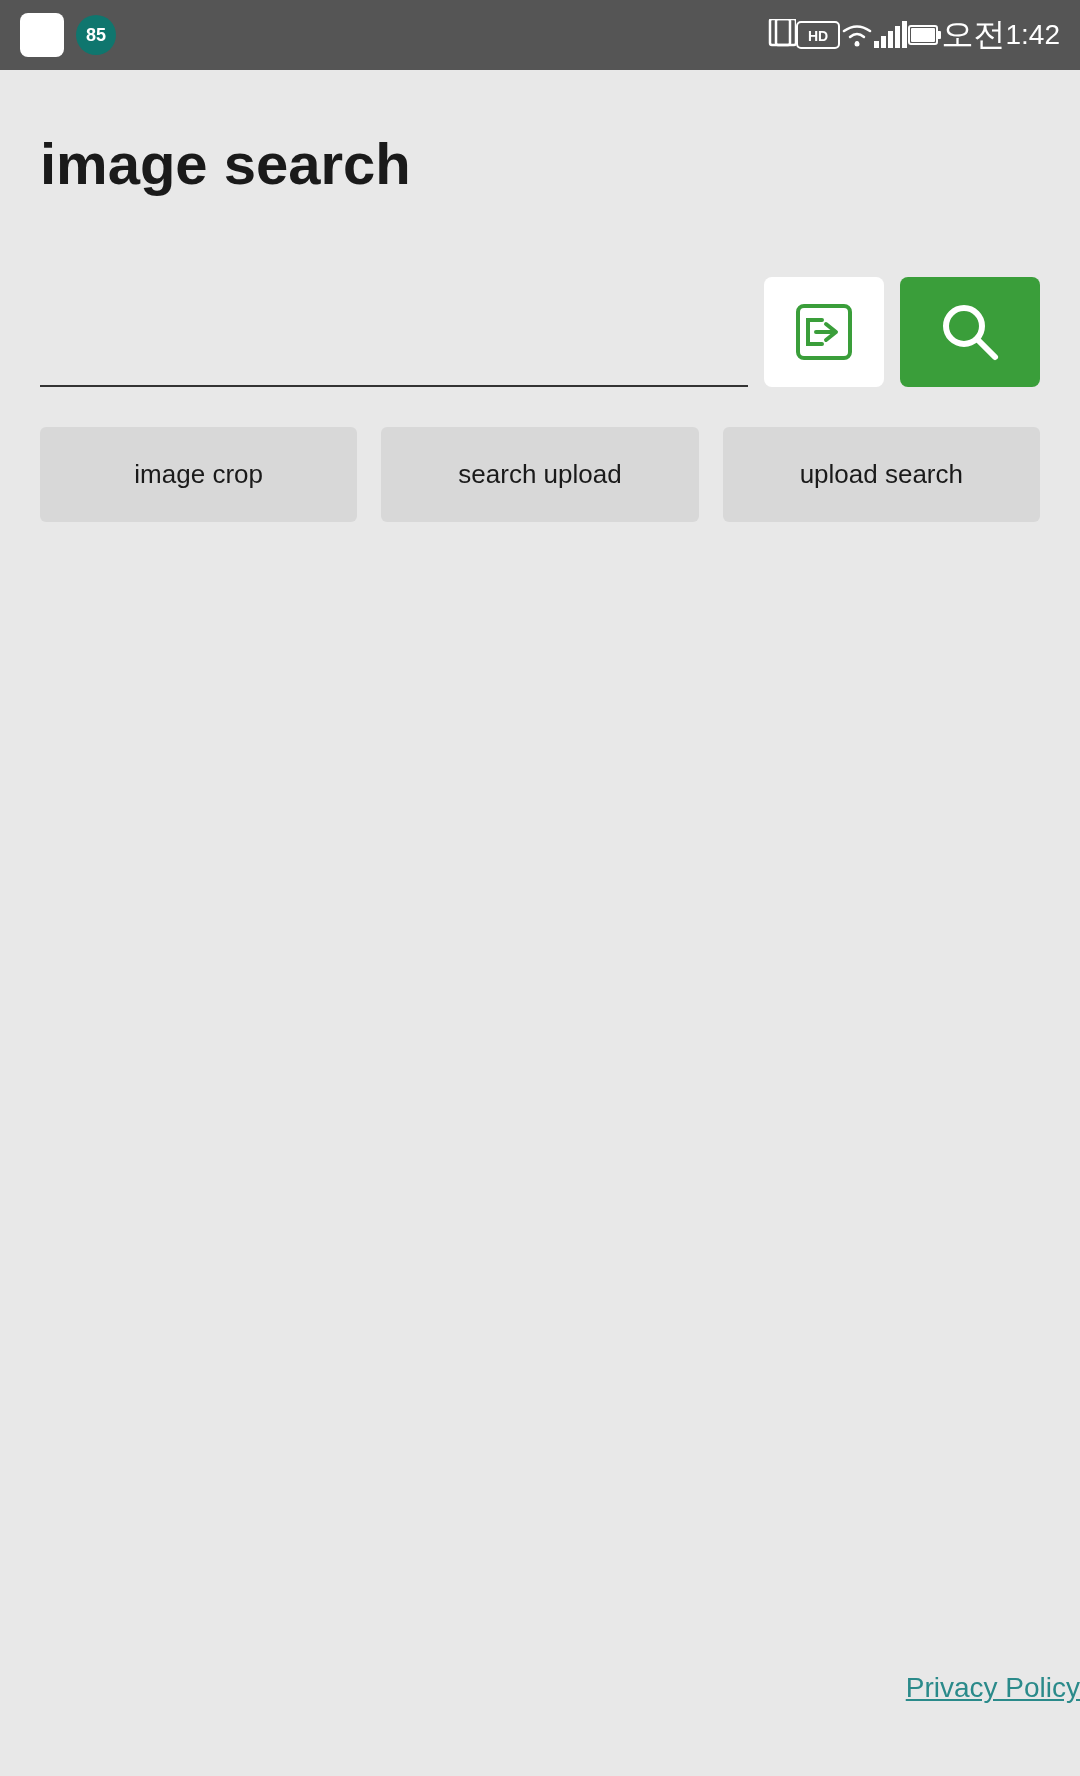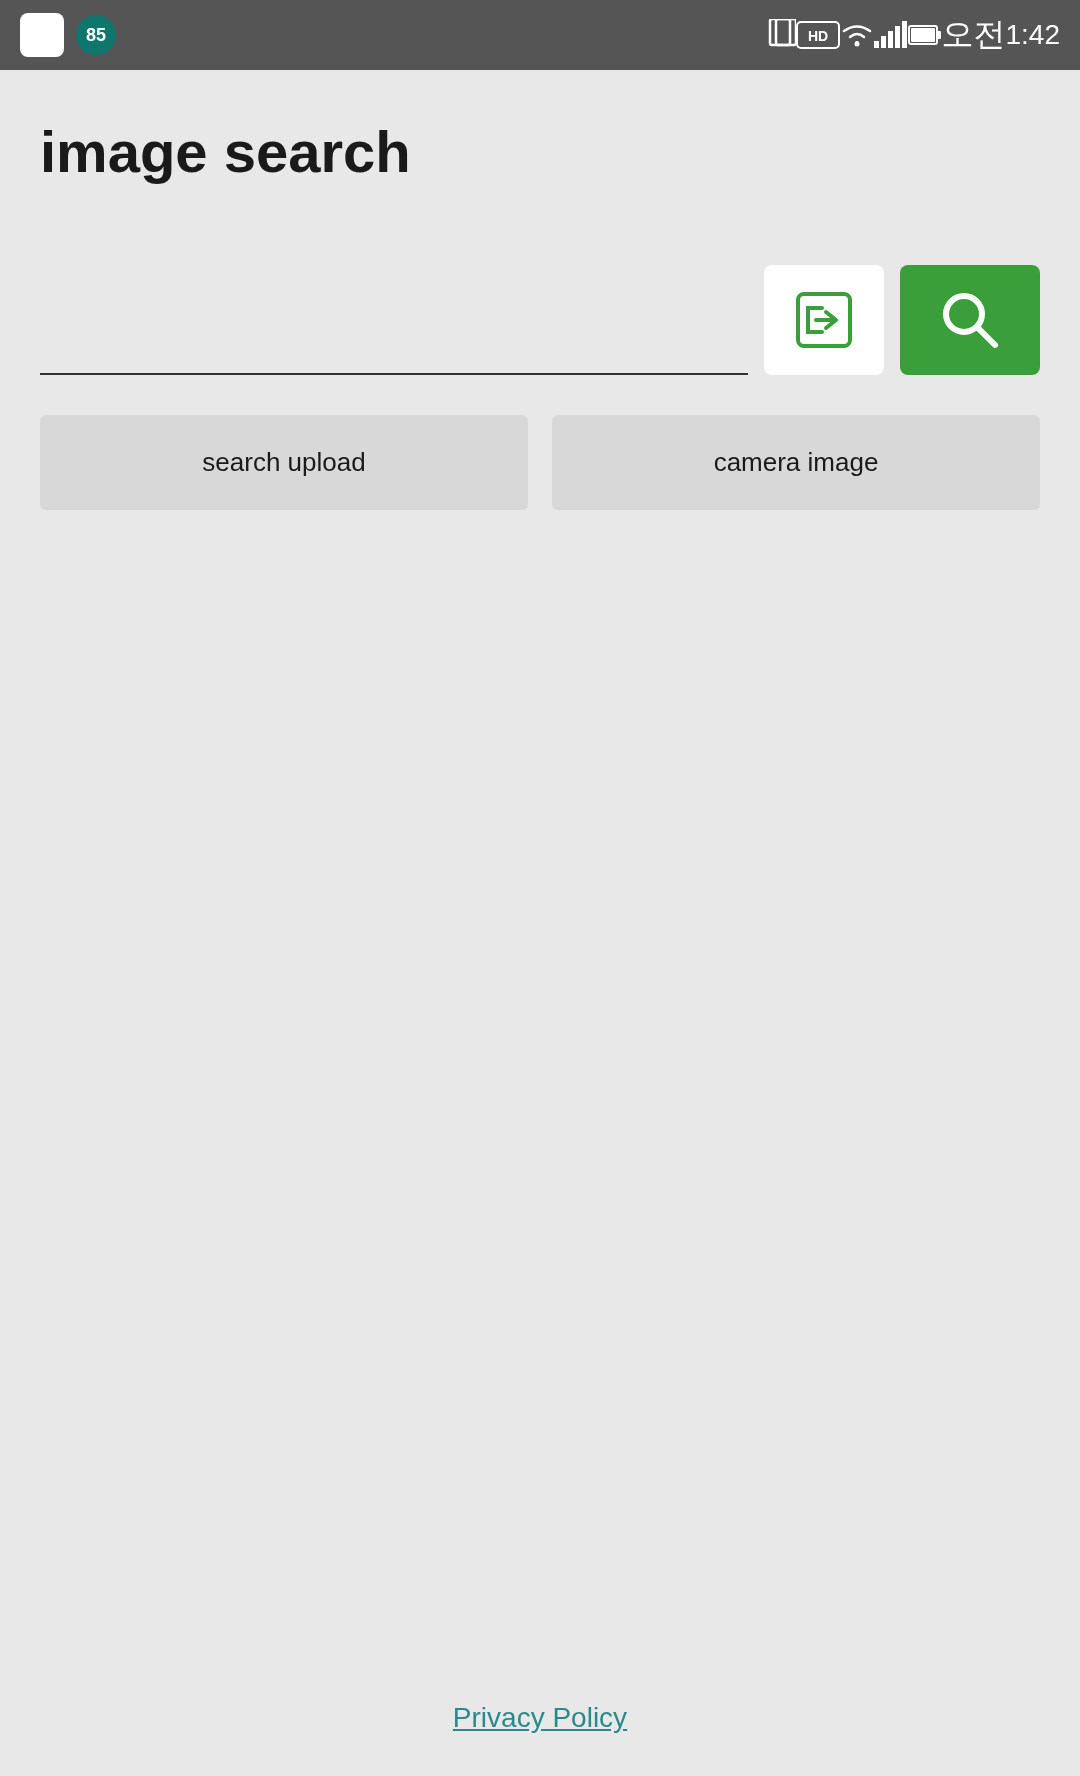--- a/index.html
+++ b/index.html
@@ -69,20 +69,21 @@
     }
 
     .status-label {
       font-size: 32px;
       color: white;
     }
 
     
     .main-content {
       padding: 48px 40px 40px 40px;
+      margin-top: 12px;
     }
 
     .page-title {
       font-size: 58px;
       font-weight: bold;
       color: #1a1a1a;
       margin-bottom: 80px;
     }
 
     
@@ -143,24 +144,24 @@
       border-radius: 6px;
       font-size: 26px;
       color: #1a1a1a;
       cursor: pointer;
       text-align: center;
     }
 
     
     .privacy-footer {
       position: absolute;
-      bottom: 42px;
+      bottom: 72px;
       left: 0;
       right: 0;
-      text-align: center;
+      text-align: right;
     }
 
     .privacy-link {
       font-size: 28px;
       color: #2a8a8a;
       text-decoration: underline;
       cursor: pointer;
     }
 
     
@@ -245,21 +246,22 @@
 
     <button class="search-button">
       <svg class="search-svg" viewBox="0 0 70 70">
         <circle cx="29" cy="29" r="18" fill="none" stroke="white" stroke-width="6"></circle>
         <line x1="42" y1="42" x2="60" y2="60" stroke="white" stroke-width="6" stroke-linecap="round"></line>
       </svg>
     </button>
   </div>
 
   <div class="action-buttons">
+    <button class="action-btn">image crop</button>
     <button class="action-btn">search upload</button>
-    <button class="action-btn">camera image</button>
+    <button class="action-btn">upload search</button>
   </div>
 
 </div>
 
 <div class="privacy-footer">
   <a class="privacy-link" href="#">Privacy Policy</a>
 </div>
 
 </body></html>

